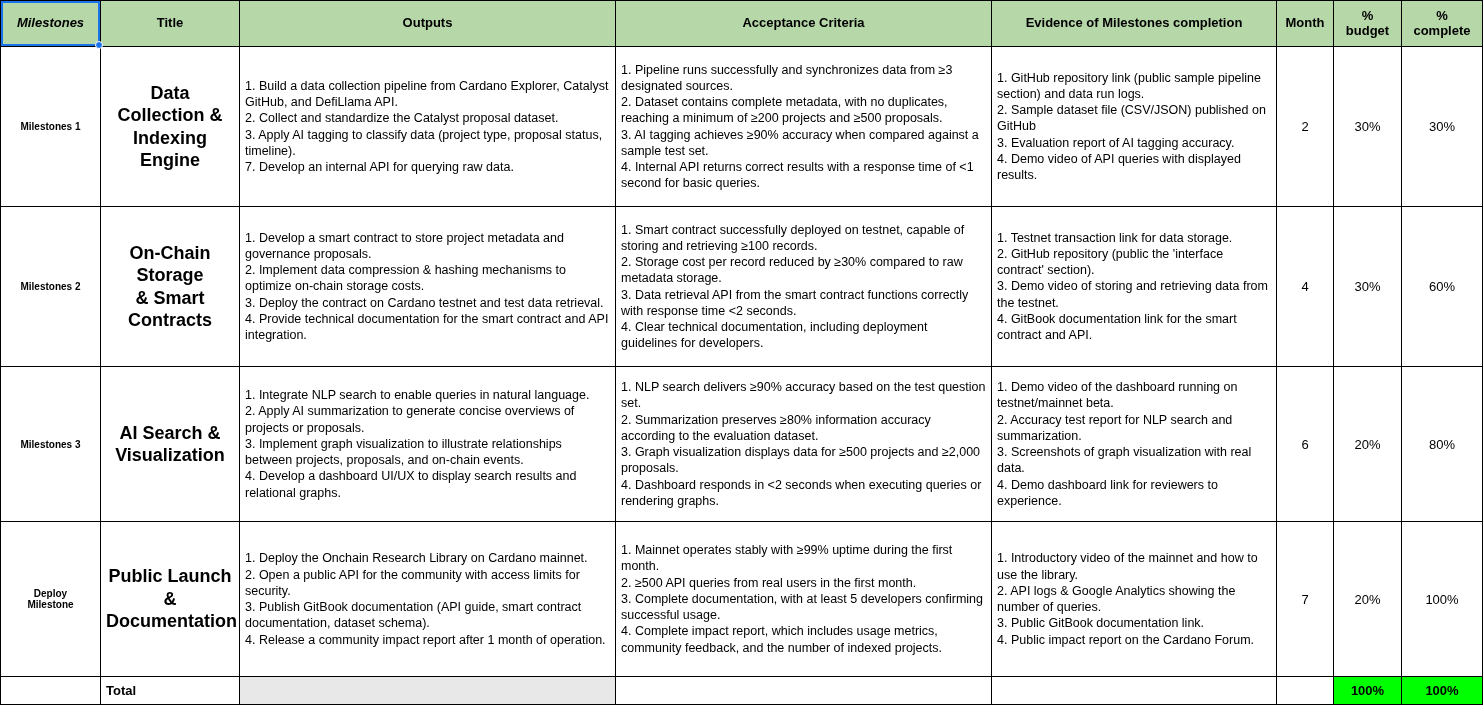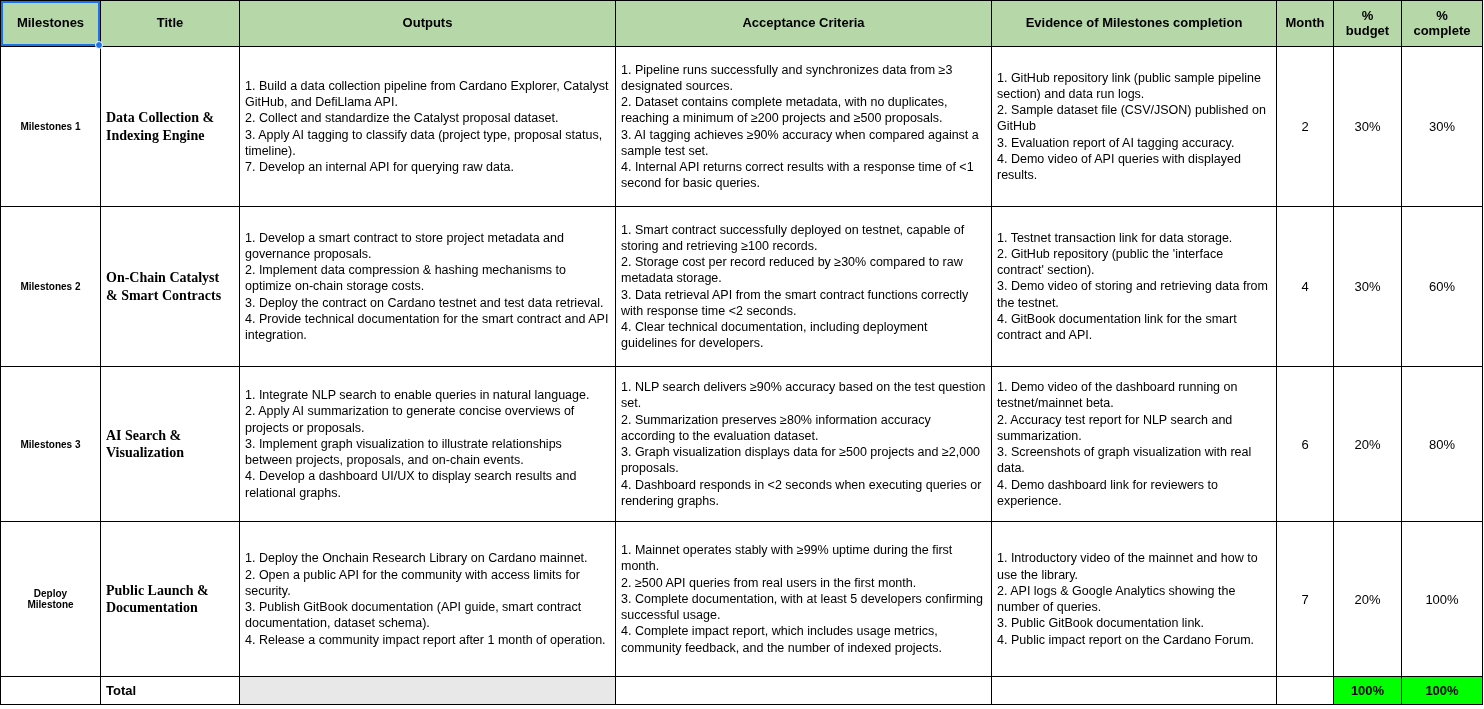--- a/index.html
+++ b/index.html
@@ -51,35 +51,35 @@
     right: -3px;
     bottom: -3px;
     width: 6px;
     height: 6px;
     background: #1a73e8;
     border: 1px solid #ffffff;
     border-radius: 50%;
   }
   thead th.hdr-milestones {
     box-shadow: inset 0 0 0 2px #1a73e8;
+    font-style: italic;
   }
   td.col-ms {
     text-align: center;
     font-weight: bold;
     font-size: 10px;
     border-left: 1px solid #000000;
     border-right: 1px dashed #7f7f7f;
   }
   td.col-title {
-    text-align: left;
-    font-weight: bold;
-    font-size: 14px;
+    text-align: center;
+    font-weight: bold;
+    font-size: 18px;
     line-height: 1.25;
     border-right: 1px dashed #7f7f7f;
-    font-family: Liberation Serif, serif;
   }
   td.col-text {
     text-align: left;
     font-size: 12.5px;
     line-height: 1.3;
     vertical-align: top;
     padding-top: 6px;
   }
   td.col-outputs {
     border-right: 1px dashed #7f7f7f;
@@ -184,21 +184,21 @@
           <span class="cellline">4. Demo video of API queries with displayed results.</span>
         </td>
         <td class="col-num">2</td>
         <td class="col-num">30%</td>
         <td class="col-num">30%</td>
       </tr>
 
       <tr class="ms-row r2">
         <td class="col-ms">Milestones 2</td>
         <td class="col-title">
-          <span class="cellline">On-Chain Catalyst</span>
+          <span class="cellline">On-Chain Storage</span>
           <span class="cellline">&amp; Smart Contracts</span>
         </td>
         <td class="col-text col-outputs">
           <span class="cellline">1. Develop a smart contract to store project metadata and governance proposals.</span>
           <span class="cellline">2. Implement data compression &amp; hashing mechanisms to optimize on-chain storage costs.</span>
           <span class="cellline">3. Deploy the contract on Cardano testnet and test data retrieval.</span>
           <span class="cellline">4. Provide technical documentation for the smart contract and API integration.</span>
         </td>
         <td class="col-text col-accept">
           <span class="cellline">1. Smart contract successfully deployed on testnet, capable of storing and retrieving ≥100 records.</span>

